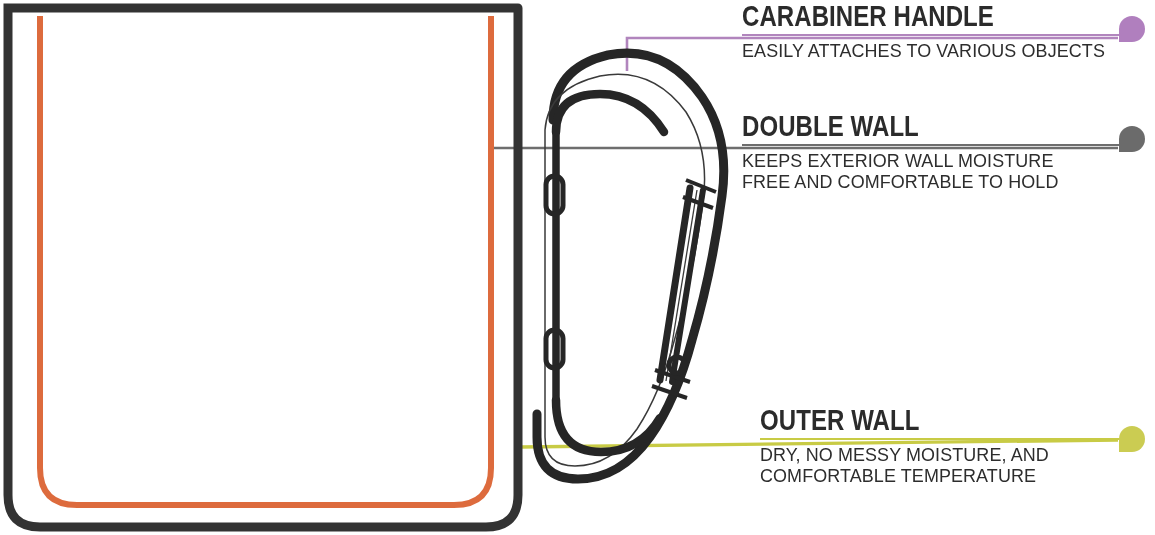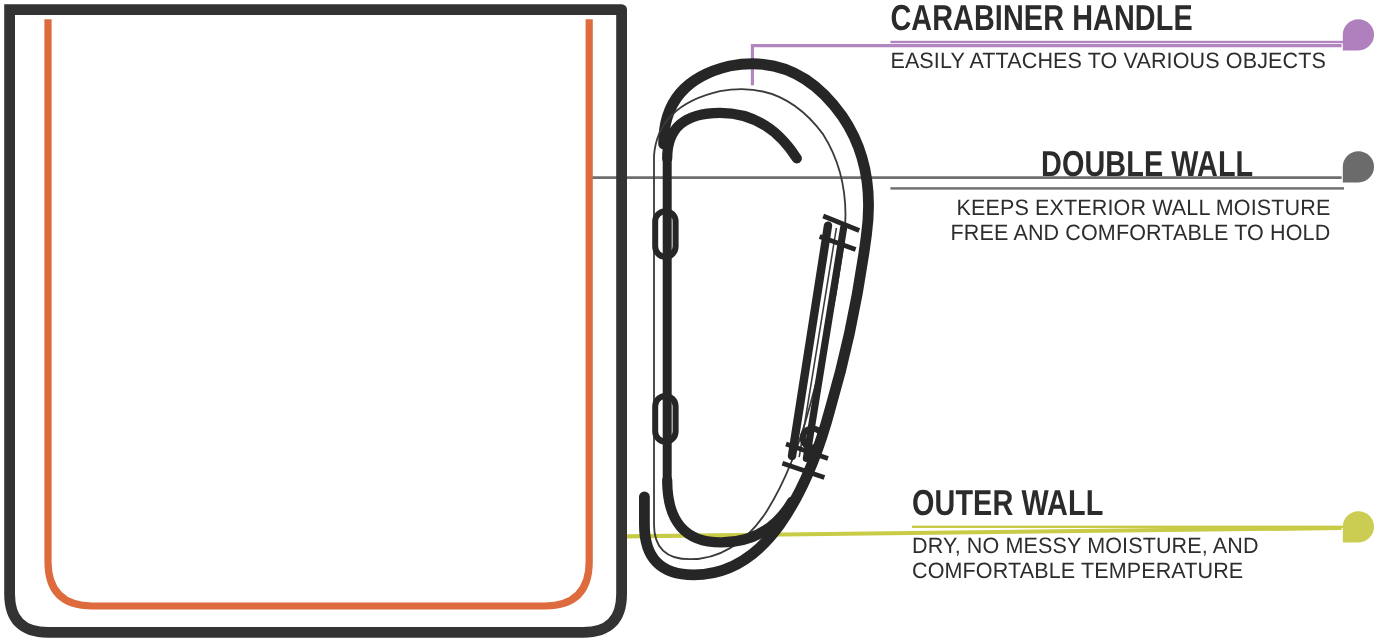--- a/index.html
+++ b/index.html
@@ -122,21 +122,21 @@
     </g>
   </svg>
 
   <div class="callout" style="left:742px;top:0px;width:378px;">
     <div class="title">CARABINER HANDLE</div>
     <div class="rule" style="background:#b185bd;"></div>
     <div class="desc">EASILY ATTACHES TO VARIOUS OBJECTS</div>
   </div>
   <div class="dot" style="left:1119px;top:16px;background:#b07fbe;"></div>
 
-  <div class="callout" style="left:742px;top:122px;width:378px;text-align:right;">
+  <div class="callout" style="left:742px;top:110px;width:378px;">
     <div class="title">DOUBLE WALL</div>
     <div class="rule" style="background:#6e6e6e;"></div>
     <div class="desc">KEEPS EXTERIOR WALL MOISTURE
 FREE AND COMFORTABLE TO HOLD</div>
   </div>
   <div class="dot" style="left:1119px;top:126px;background:#6b6b6b;"></div>
 
   <div class="callout" style="left:760px;top:404px;width:378px;">
     <div class="title">OUTER WALL</div>
     <div class="rule" style="background:#c8cb45;"></div>

